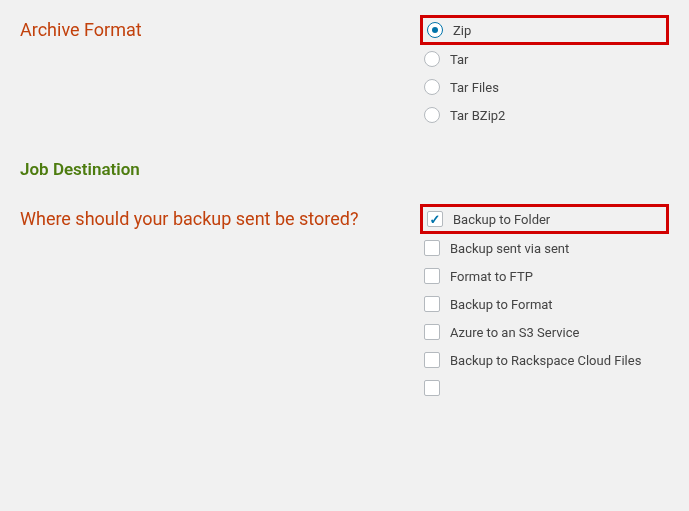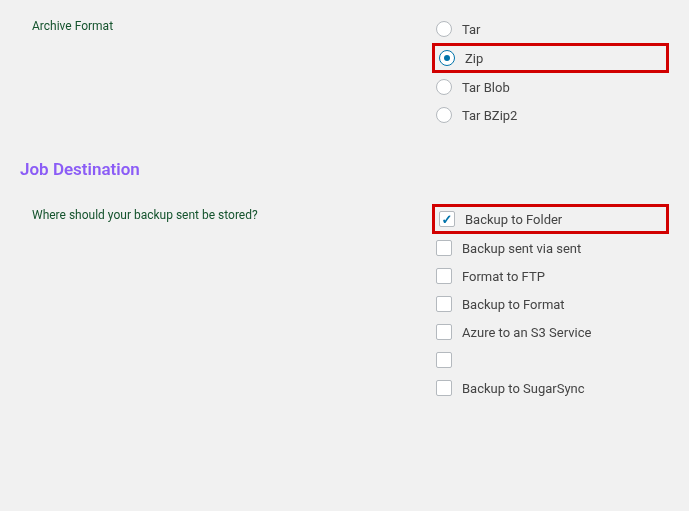--- a/index.html
+++ b/index.html
@@ -17,23 +17,22 @@
     }
     .form-row {
       display: flex;
       align-items: flex-start;
       margin-bottom: 12px;
     }
     .form-label {
       width: 400px;
       flex-shrink: 0;
       padding-top: 4px;
-      font-size: 12px;
-      color: #14532d;
-      margin-left: 12px;
+      font-size: 18px;
+      color: #c2410c;
     }
     .form-options {
       flex: 1;
     }
     .option-item {
       display: flex;
       align-items: center;
       padding: 6px 4px;
       position: relative;
     }
@@ -82,42 +81,42 @@
       font-weight: bold;
       line-height: 1;
     }
     .option-label {
       font-size: 13px;
       color: #444;
     }
     .section-heading {
       font-size: 17px;
       font-weight: 600;
-      color: #8b5cf6;
+      color: #4d7c0f;
       margin-top: 30px;
       margin-bottom: 25px;
     }
   </style>
 </head>
 <body>
 
 <div class="form-row">
   <div class="form-label">Archive Format</div>
   <div class="form-options">
-    <div class="option-item">
-      <span class="radio-control"></span>
-      <span class="option-label">Tar</span>
-    </div>
     <div class="option-item highlighted">
       <span class="radio-control checked"></span>
       <span class="option-label">Zip</span>
     </div>
     <div class="option-item">
       <span class="radio-control"></span>
-      <span class="option-label">Tar Blob</span>
+      <span class="option-label">Tar</span>
+    </div>
+    <div class="option-item">
+      <span class="radio-control"></span>
+      <span class="option-label">Tar Files</span>
     </div>
     <div class="option-item">
       <span class="radio-control"></span>
       <span class="option-label">Tar BZip2</span>
     </div>
   </div>
 </div>
 
 <h2 class="section-heading">Job Destination</h2>
 
@@ -139,19 +138,19 @@
     <div class="option-item">
       <span class="checkbox-control"></span>
       <span class="option-label">Backup to Format</span>
     </div>
     <div class="option-item">
       <span class="checkbox-control"></span>
       <span class="option-label">Azure to an S3 Service</span>
     </div>
     <div class="option-item">
       <span class="checkbox-control"></span>
+      <span class="option-label">Backup to Rackspace Cloud Files</span>
     </div>
     <div class="option-item">
       <span class="checkbox-control"></span>
-      <span class="option-label">Backup to SugarSync</span>
     </div>
   </div>
 </div>
 
 </body></html>

